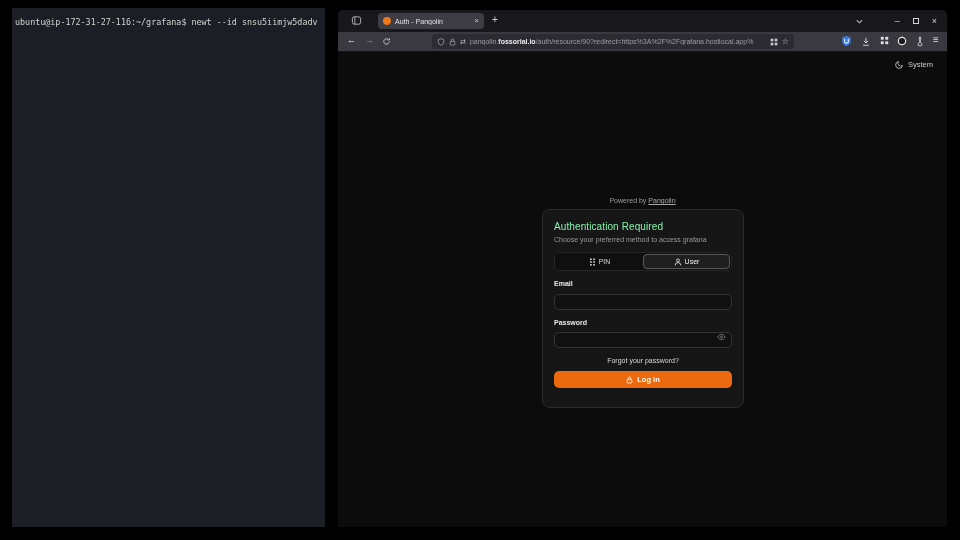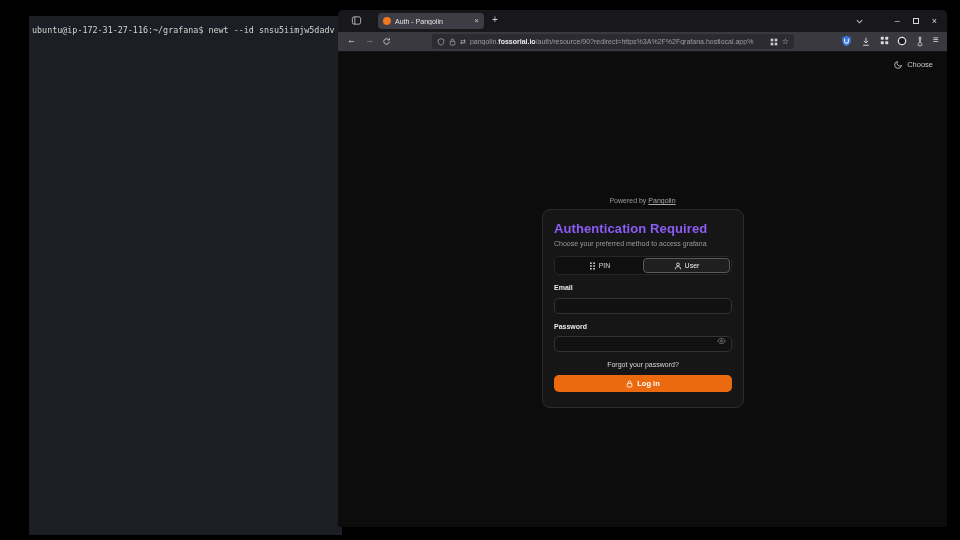--- a/index.html
+++ b/index.html
@@ -1,22 +1,22 @@
 <!DOCTYPE html>
 <html><head>
 <meta charset="utf-8">
 <style>
   * { margin:0; padding:0; box-sizing:border-box; }
   html,body { width:960px; height:540px; background:#000; overflow:hidden;
               font-family:"Liberation Sans", sans-serif; }
   body { position:relative; }
 
   
-  .terminal { position:absolute; left:12px; top:16px; width:313px; height:519px;
-              background:#1b1e24;margin-left:17px; }
+  .terminal { position:absolute; left:12px; top:8px; width:313px; height:519px;
+              background:#1b1e24; }
   .term-text { padding:9px 2px 0 3px; font-family:"DejaVu Sans Mono", monospace;
                font-size:8.4px; line-height:11px; color:#d2d5d0; }
   .term-line { white-space:pre; }
   .term-cursor { display:inline-block; width:5px; height:9px; margin-left:1px;
                  border:1px solid #d2d5d0; vertical-align:-1px; }
 
   
   .browser { position:absolute; left:338px; top:10px; width:609px; height:517px;
              background:#0c0c0d; border-radius:5px 5px 0 0; overflow:hidden; }
 
@@ -64,21 +64,21 @@
              background:#0c0c0d; }
   .theme-toggle { position:absolute; top:8px; right:14px; display:flex;
                   align-items:center; gap:4px; color:#cacaca; font-size:7.5px; }
   .powered { position:absolute; top:145px; left:0; width:100%; text-align:center;
              font-size:7px; color:#9a9a9a; }
   .powered a { color:#a8a8a8; text-decoration:underline; }
 
   .card { position:absolute; left:204px; top:157px; width:202px; height:199px;
           background:#161616; border:1px solid #2c2c2c; border-radius:8px;
           padding:11px; }
-  .card-title { font-size:13px; font-weight:bold; color:#8b5cf6; letter-spacing:.1px; }
+  .card-title { font-size:10px; font-weight:normal; color:#86efac; letter-spacing:.1px; }
   .card-sub { margin-top:4px; font-size:7px; color:#9a9a9a; }
   .method-tabs { margin-top:9px; height:19px; display:flex; background:#0f0f0f;
                  border:1px solid #262626; border-radius:5px; padding:1px; }
   .method-tab { flex:1; display:flex; align-items:center; justify-content:center;
                 gap:3px; font-size:7px; color:#d6d6d6; border-radius:4px;
                 border:1px solid transparent; }
   .method-tab.active { background:#1f1f1f; border-color:#5a5a5a; color:#f0f0f0; }
   .field-label { margin-top:9px; font-size:7px; font-weight:bold; color:#e9e9e9; }
   .input-wrap { position:relative; margin-top:3px; }
   .text-input { width:100%; height:16px; background:#111; border:1px solid #333;
@@ -195,21 +195,21 @@
   </div>
 
   <div class="content">
 
     <div class="theme-toggle">
       <span>
         <svg width="9" height="9" viewBox="0 0 12 12">
             <path d="M10 7.3A4.6 4.6 0 1 1 4.7 2 3.8 3.8 0 0 0 10 7.3z" fill="none" stroke="#cacaca" stroke-width="1.1"></path>
           </svg>
       </span>
-      <span>Choose</span>
+      <span>System</span>
     </div>
 
     <div class="powered">
       <span>Powered by</span>
       <a href="#">Pangolin</a>
     </div>
 
     <div class="card">
       <div class="card-title">Authentication Required</div>
       <div class="card-sub">Choose your preferred method to access grafana</div>

